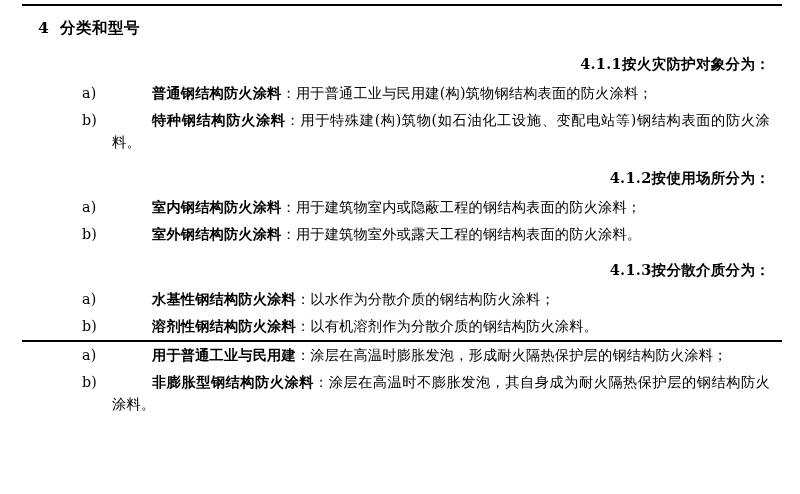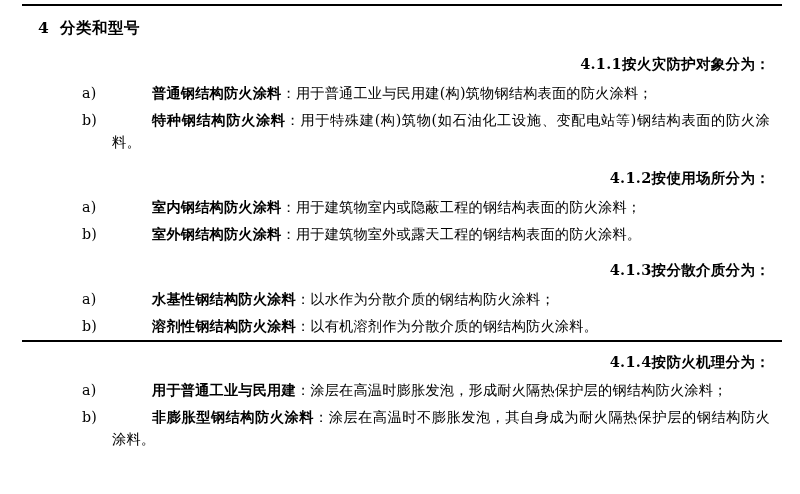--- a/index.html
+++ b/index.html
@@ -150,23 +150,20 @@
     </div>
     <ul class="lettered">
       <li>
         <span class="marker">a)</span><span class="term">水基性钢结构防火涂料</span><span>：以水作为分散介质的钢结构防火涂料；</span>
       </li>
       <li>
         <span class="marker">b)</span><span class="term">溶剂性钢结构防火涂料</span><span>：以有机溶剂作为分散介质的钢结构防火涂料。</span>
       </li>
     </ul>
 
-    <div class="h-item">
-      <span class="num">4.1.4</span><span>按防火机理分为：</span>
-    </div>
     <ul class="lettered">
       <li>
         <span class="marker">a)</span><span class="term">用于普通工业与民用建</span><span>：涂层在高温时膨胀发泡，形成耐火隔热保护层的钢结构防火涂料；</span>
       </li>
       <li>
         <span class="marker">b)</span><span class="term">非膨胀型钢结构防火涂料</span><span>：涂层在高温时不膨胀发泡，其自身成为耐火隔热保护层的钢结构防火涂料。</span>
       </li>
     </ul>
 
   </div>

